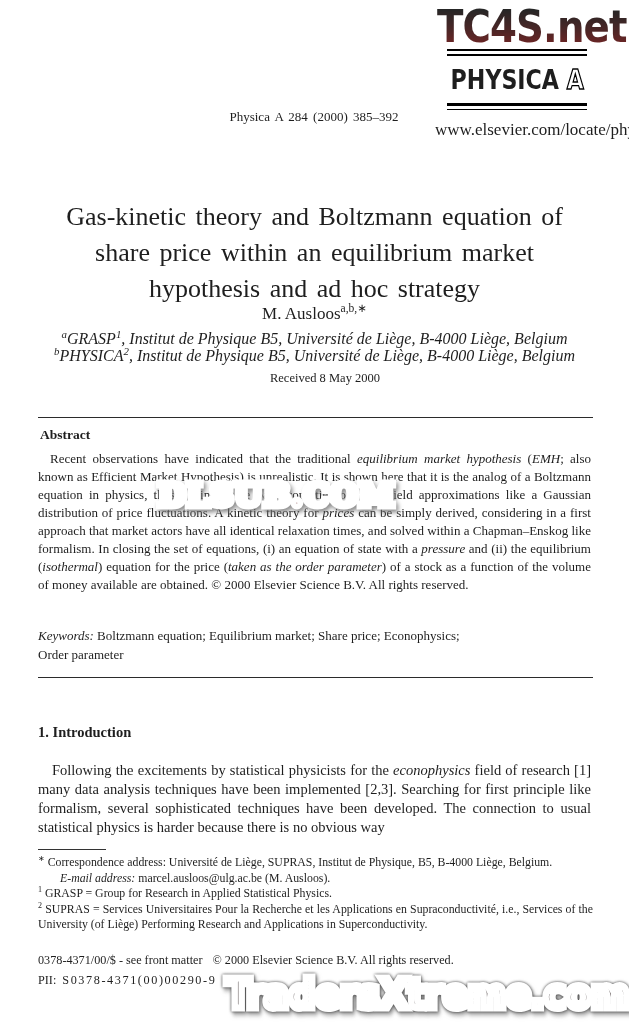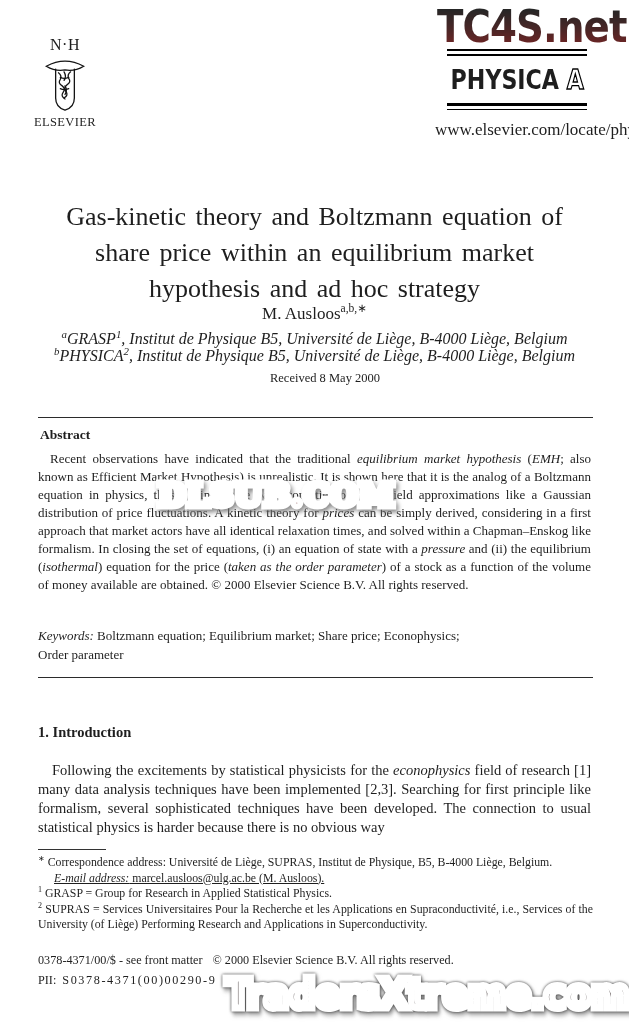--- a/index.html
+++ b/index.html
@@ -58,48 +58,35 @@
 
   
   .sec-head{position:absolute;top:724px;left:38px;font-size:14.5px;font-weight:bold;}
   .sec-body{position:absolute;top:761px;left:38px;width:553px;margin:0;font-size:14.5px;line-height:19px;
     text-align:justify;text-indent:14px;}
 
   
   .fn-rule{position:absolute;top:849px;left:38px;width:68px;border-top:1.3px solid #333;}
   .footnotes{position:absolute;top:855px;left:38px;width:555px;font-size:11.8px;line-height:15.5px;text-align:justify;}
   .fn{margin:0;}
-  .fn-indent{margin-left:16px;text-decoration:underline;}
+  .fn-indent{margin-left:22px;}
   .imprint{position:absolute;left:38px;top:953px;font-size:12.2px;}
   .cpy{margin-left:10px;}
   .pii{margin-top:5px;}
   .piiv{letter-spacing:1.6px;margin-left:6px;}
 </style>
 </head>
 <body>
 
 <div class="page">
 
   <div class="wm-top">TC4S.net</div>
 
-  <div class="logo">
-    <div class="nh">N·H</div>
-    <svg width="44" height="58" viewBox="0 0 46 62">
-      <g fill="none" stroke="#141414" stroke-width="1.4" stroke-linecap="round">
-        <path d="M3,12 Q23,1 43,12 Q33,18 23,16 Q13,18 3,12 Z"></path>
-        <path d="M13,15 L13,46 Q13,56 23,59 Q33,56 33,46 L33,15"></path>
-        <path d="M16,19 q4,3 2,7 q-3,4 2,7 q4,3 1,7 q-3,4 2,7"></path>
-        <path d="M29,18 q-4,3 -2,7 q3,4 -2,7 q-4,3 -1,7 q3,4 -2,7"></path>
-        <path d="M22,18 q3,5 0,9 m1,6 q3,5 0,9"></path>
-        <path d="M18,24 q4,2 9,0 m-9,12 q4,2 9,0"></path>
-      </g>
-    </svg>
-    <div class="pub">ELSEVIER</div>
-  </div>
 
+  <div class="citation">Physica A 284 (2000) 385–392</div>
 
   <div class="physica">
     <div class="dbl-top"></div>
     <div class="pname"><span class="pname-inner"><span>PHYSICA</span> <span class="pseries">A</span></span></div>
     <div class="dbl-bot"></div>
     <div class="url">www.elsevier.com/locate/physa</div>
   </div>
 
   <div class="title">
     <div>Gas-kinetic theory and Boltzmann equation of</div>

